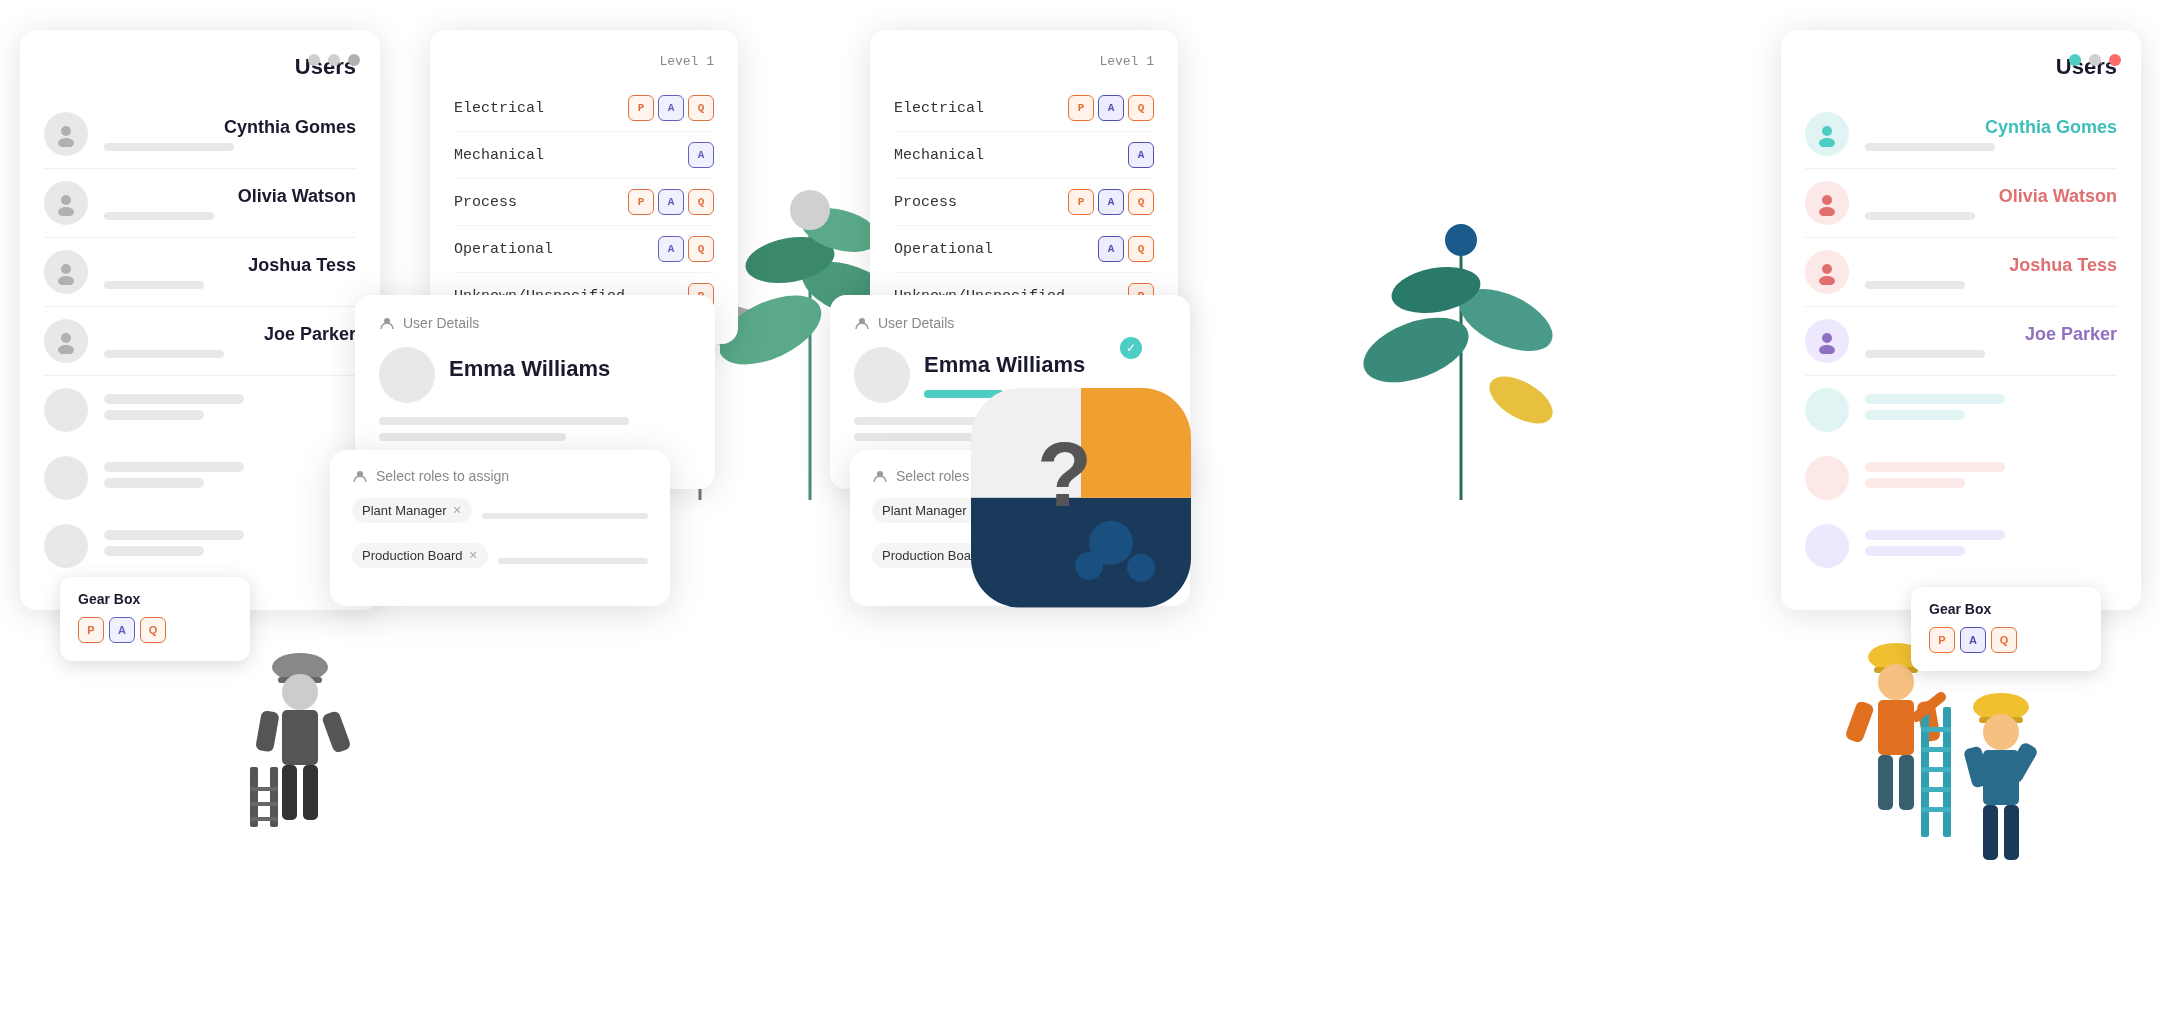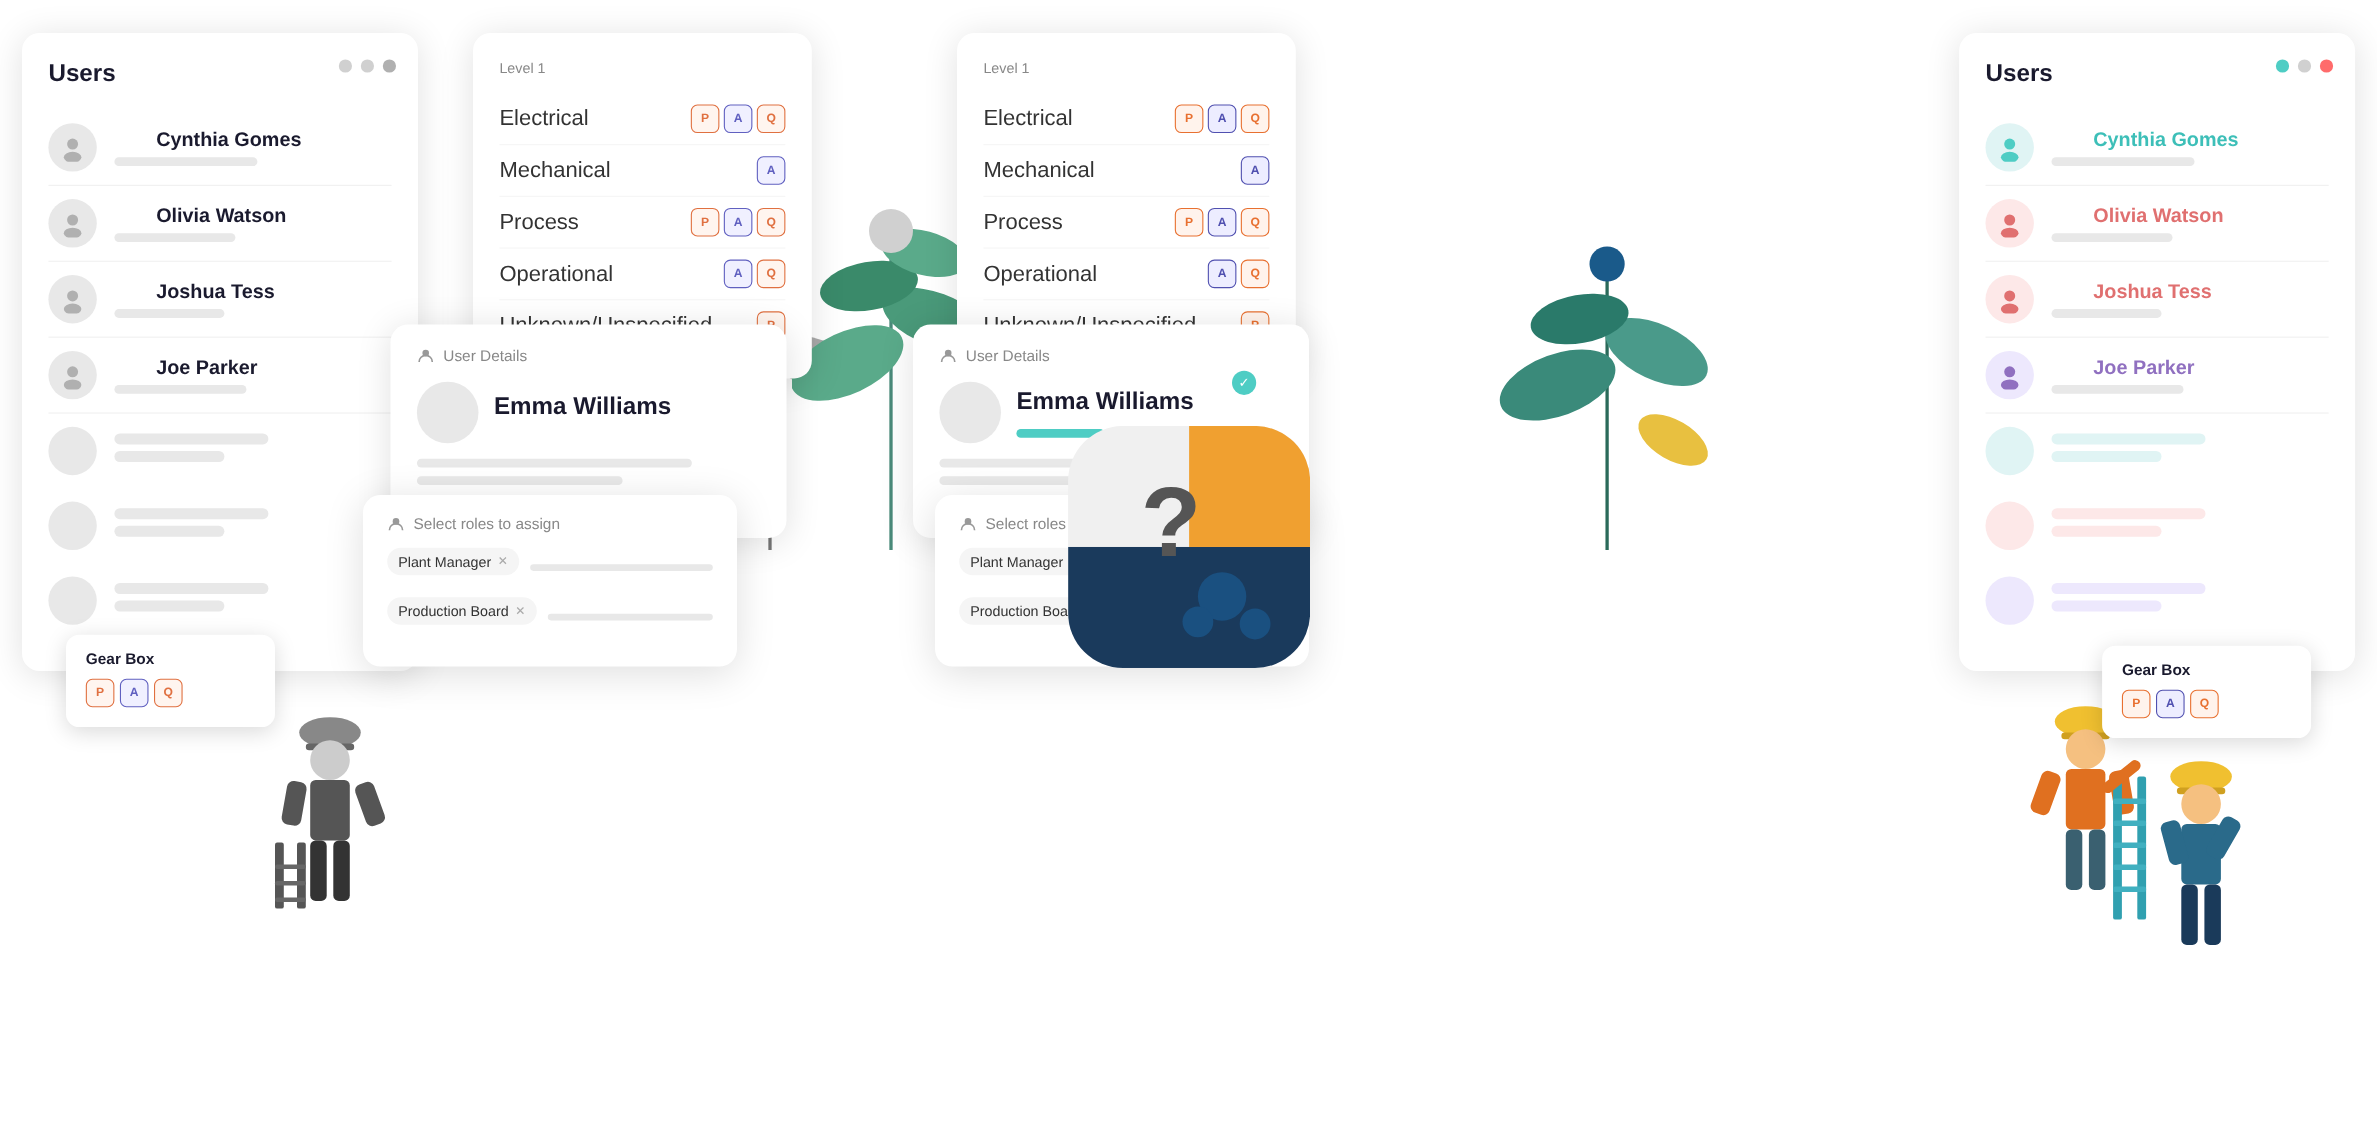--- a/index.html
+++ b/index.html
@@ -12,20 +12,21 @@
       position: relative;
     }
 
     
     .panel {
       position: absolute;
       background: #ffffff;
       border-radius: 16px;
       box-shadow: 0 4px 32px rgba(0,0,0,0.12);
       padding: 24px;
+      text-align: right;
     }
 
     
     .users-panel {
       width: 360px;
       min-height: 580px;
     }
     .users-panel-left { top: 30px; left: 20px; }
     .users-panel-right { top: 30px; right: 20px; }
 
@@ -112,40 +113,41 @@
       background: #e8e8e8;
       margin-bottom: 6px;
     }
     .ph-line-short { width: 100px; }
     .ph-line-long { width: 140px; }
 
     
     .level-panel {
       width: 308px;
       top: 30px;
+      font-family: Liberation Mono, monospace;
     }
     .level-panel-left { left: 430px; }
     .level-panel-right { left: 870px; }
 
     .level-label {
       font-size: 13px;
       color: #888;
       margin-bottom: 16px;
       font-weight: 500;
     }
 
     .discipline-row {
       display: flex;
       align-items: center;
       justify-content: space-between;
       padding: 10px 0;
       border-bottom: 1px solid #f5f5f5;
     }
     .discipline-name {
-      font-size: 20px;
+      font-size: 15px;
       color: #333;
       font-weight: 400;
     }
     .badge-group {
       display: flex;
       gap: 4px;
     }
     .badge {
       width: 26px; height: 26px;
       border-radius: 6px;

